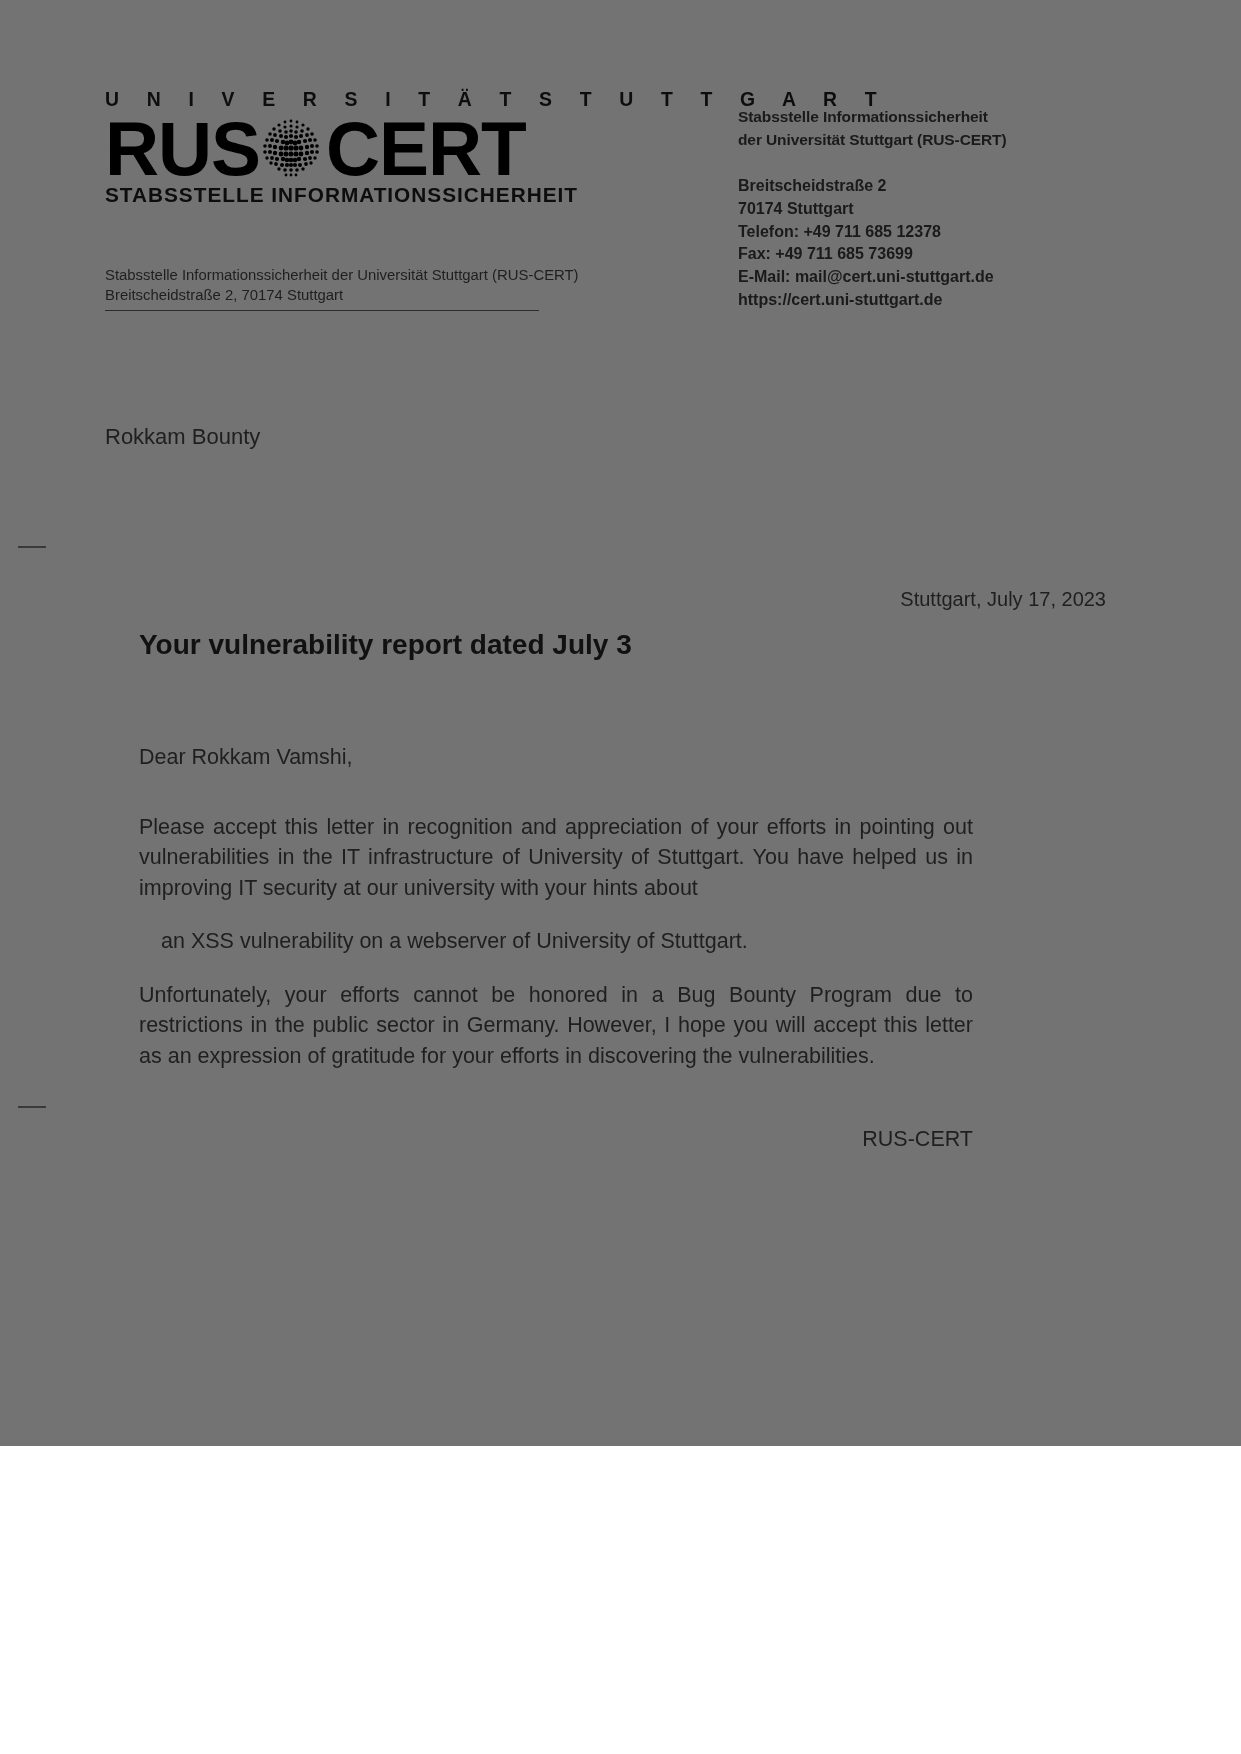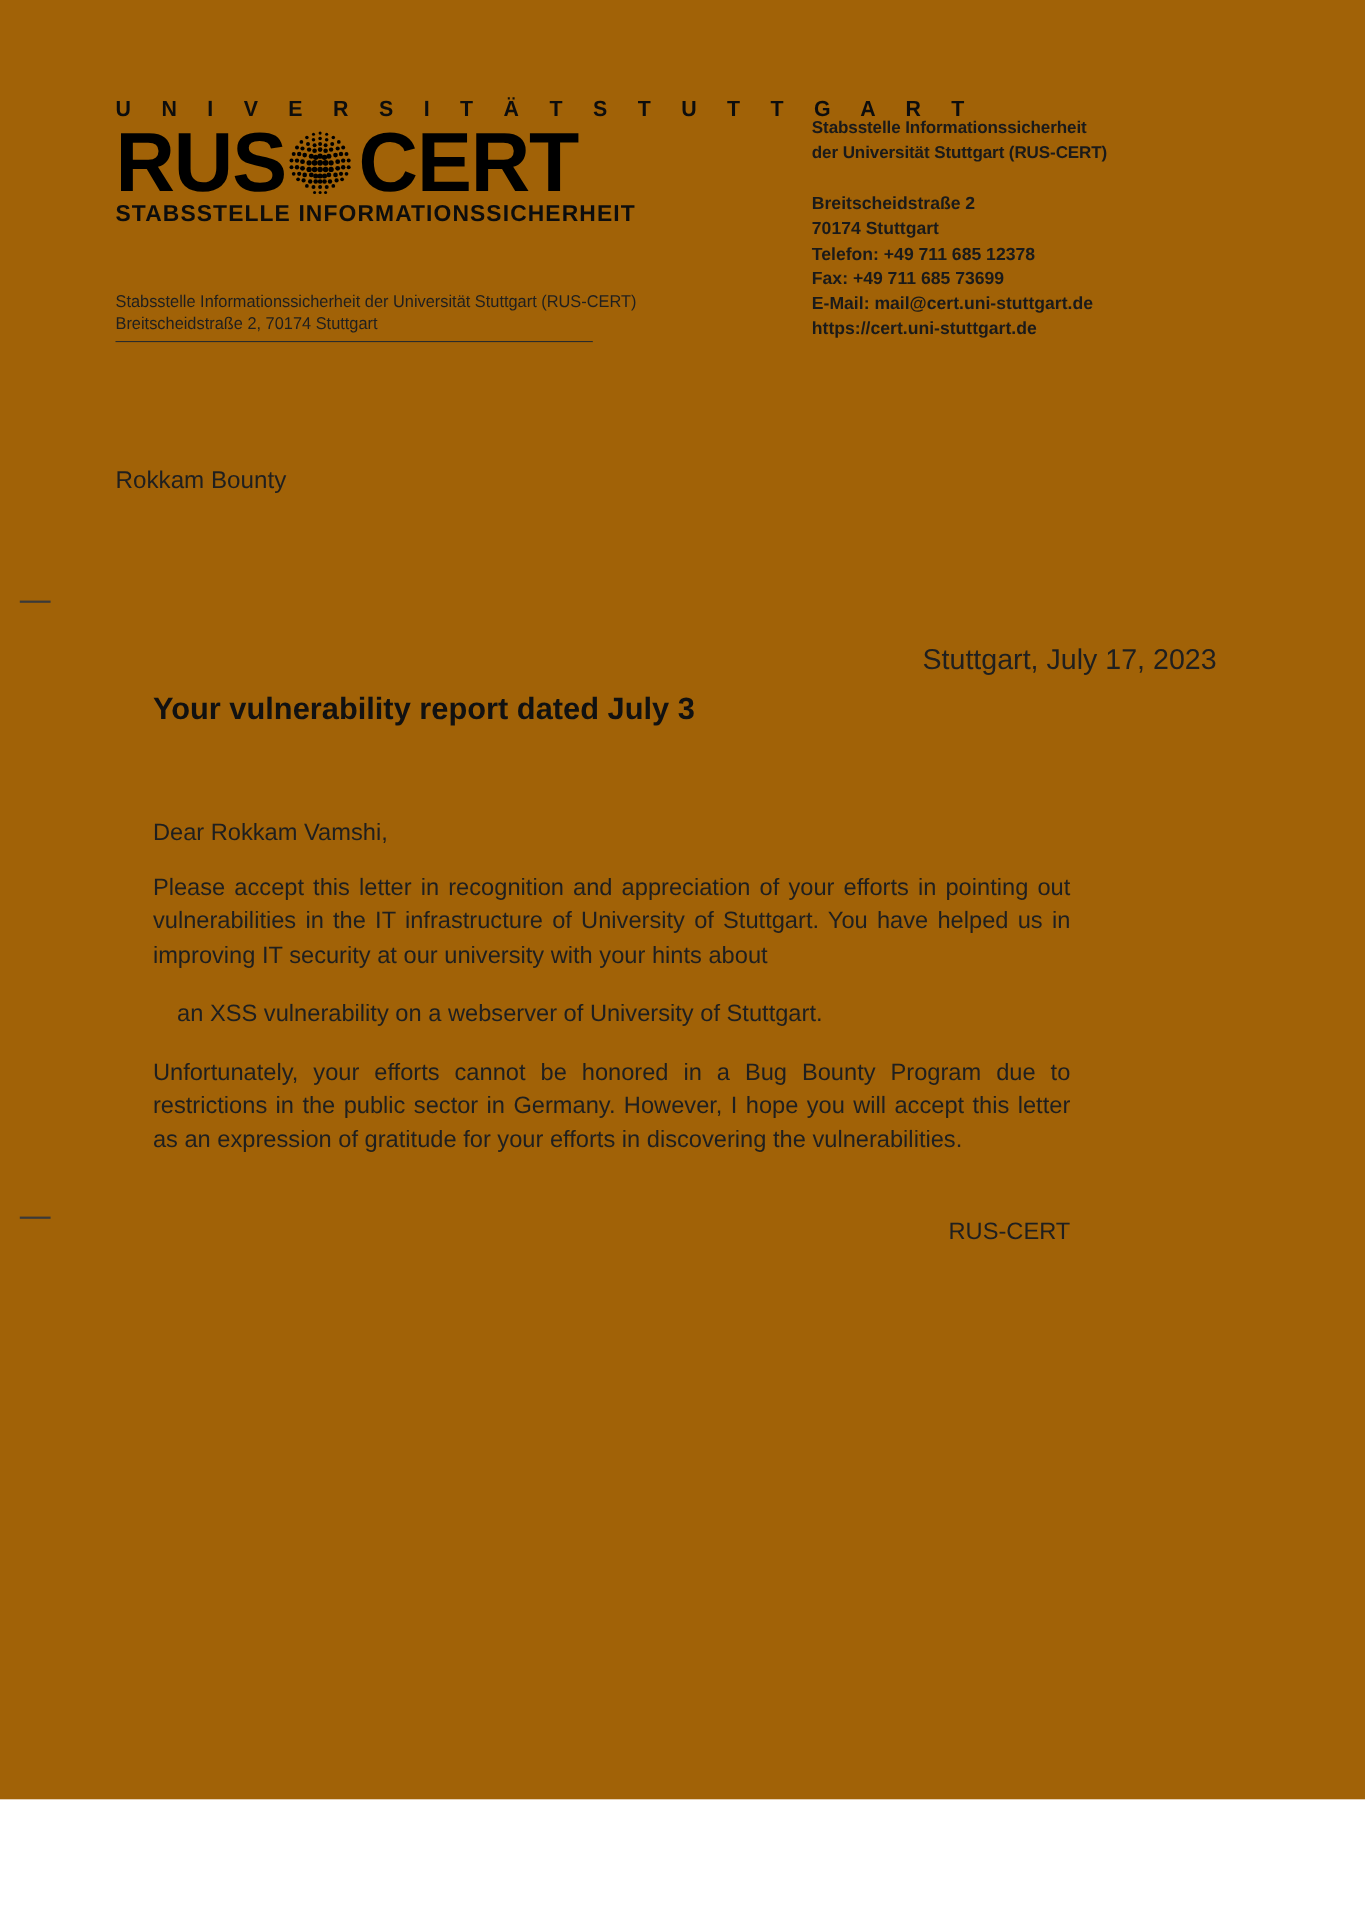--- a/index.html
+++ b/index.html
@@ -7,22 +7,22 @@
     padding: 0;
     background: #ffffff;
   }
   body {
     font-family: "Liberation Sans", sans-serif;
     color: #1a1a1a;
   }
   .page {
     position: relative;
     width: 1241px;
-    height: 1636px;
-    background: #a16207;
+    height: 1446px;
+    background: #737373;
     overflow: hidden;
   }
 
   
   .fold-mark {
     position: absolute;
     left: 18px;
     width: 28px;
     height: 0;
     border-top: 2px solid #3a3a3a;
@@ -130,21 +130,21 @@
     top: 422px;
     font-size: 22px;
     line-height: 30px;
     color: #1f1f1f;
     white-space: nowrap;
   }
   .date-line {
     position: absolute;
     right: 135px;
     top: 584px;
-    font-size: 26px;
+    font-size: 20px;
     line-height: 30px;
     color: #1f1f1f;
     white-space: nowrap;
   }
   .subject {
     position: absolute;
     left: 139px;
     top: 631px;
     font-size: 28px;
     font-weight: 700;
@@ -163,21 +163,21 @@
     text-align: justify;
   }
   .body-text p {
     margin: 0 0 23px 0;
   }
   .body-text p.indented {
     padding-left: 22px;
     text-align: left;
   }
   .body-text p.salutation {
-    margin-bottom: 19px;
+    margin-bottom: 39px;
     text-align: left;
   }
   .body-text p.closing {
     margin-top: 26px;
     margin-bottom: 0;
     text-align: left;
   }
   .body-text p.signature {
     margin-top: 53px;
     margin-bottom: 0;

